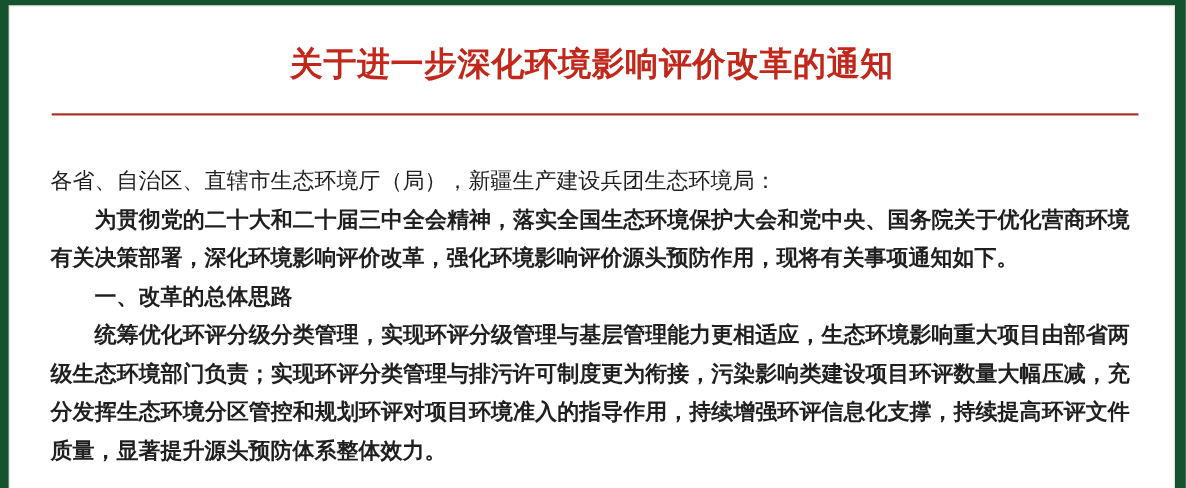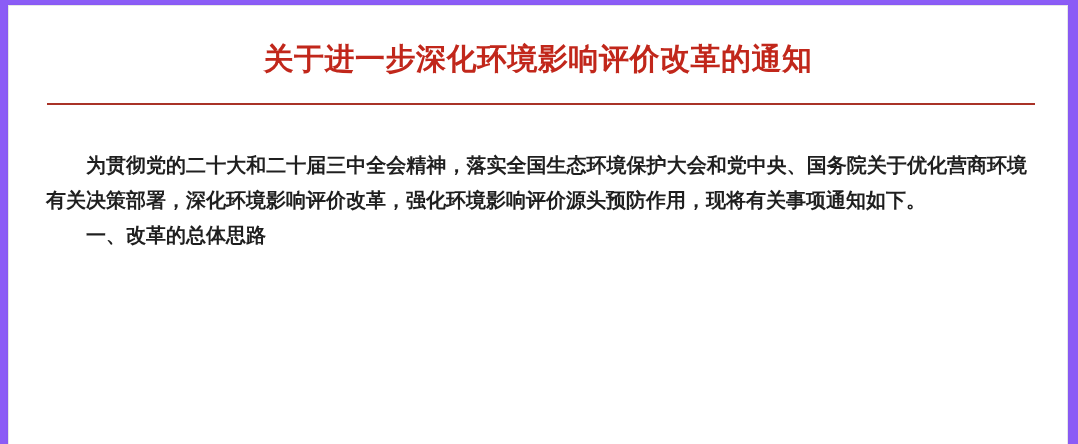--- a/index.html
+++ b/index.html
@@ -59,22 +59,24 @@
     margin: 0;
   }
   .para-indent {
     text-indent: 2em;
     font-weight: bold;
   }
 </style>
 </head>
 <body>
 
-<div class="page-bg" style="background: #8b5cf6;">
+<div class="page-bg" style="background: #14532d;">
   <div class="notice-card" style="background: rgb(255, 255, 255);">
     <h1 class="notice-title" style="color: rgb(193, 39, 27);">关于进一步深化环境影响评价改革的通知</h1>
     <hr class="title-divider" style="background: rgb(169, 50, 39);">
     <div class="notice-body" style="color: rgb(31, 31, 31);">
+      <p>各省、自治区、直辖市生态环境厅（局），新疆生产建设兵团生态环境局：</p>
       <p class="para-indent">为贯彻党的二十大和二十届三中全会精神，落实全国生态环境保护大会和党中央、国务院关于优化营商环境有关决策部署，深化环境影响评价改革，强化环境影响评价源头预防作用，现将有关事项通知如下。</p>
       <p class="para-indent">一、改革的总体思路</p>
+      <p class="para-indent">统筹优化环评分级分类管理，实现环评分级管理与基层管理能力更相适应，生态环境影响重大项目由部省两级生态环境部门负责；实现环评分类管理与排污许可制度更为衔接，污染影响类建设项目环评数量大幅压减，充分发挥生态环境分区管控和规划环评对项目环境准入的指导作用，持续增强环评信息化支撑，持续提高环评文件质量，显著提升源头预防体系整体效力。</p>
     </div>
   </div>
 </div>
 
 </body></html>

